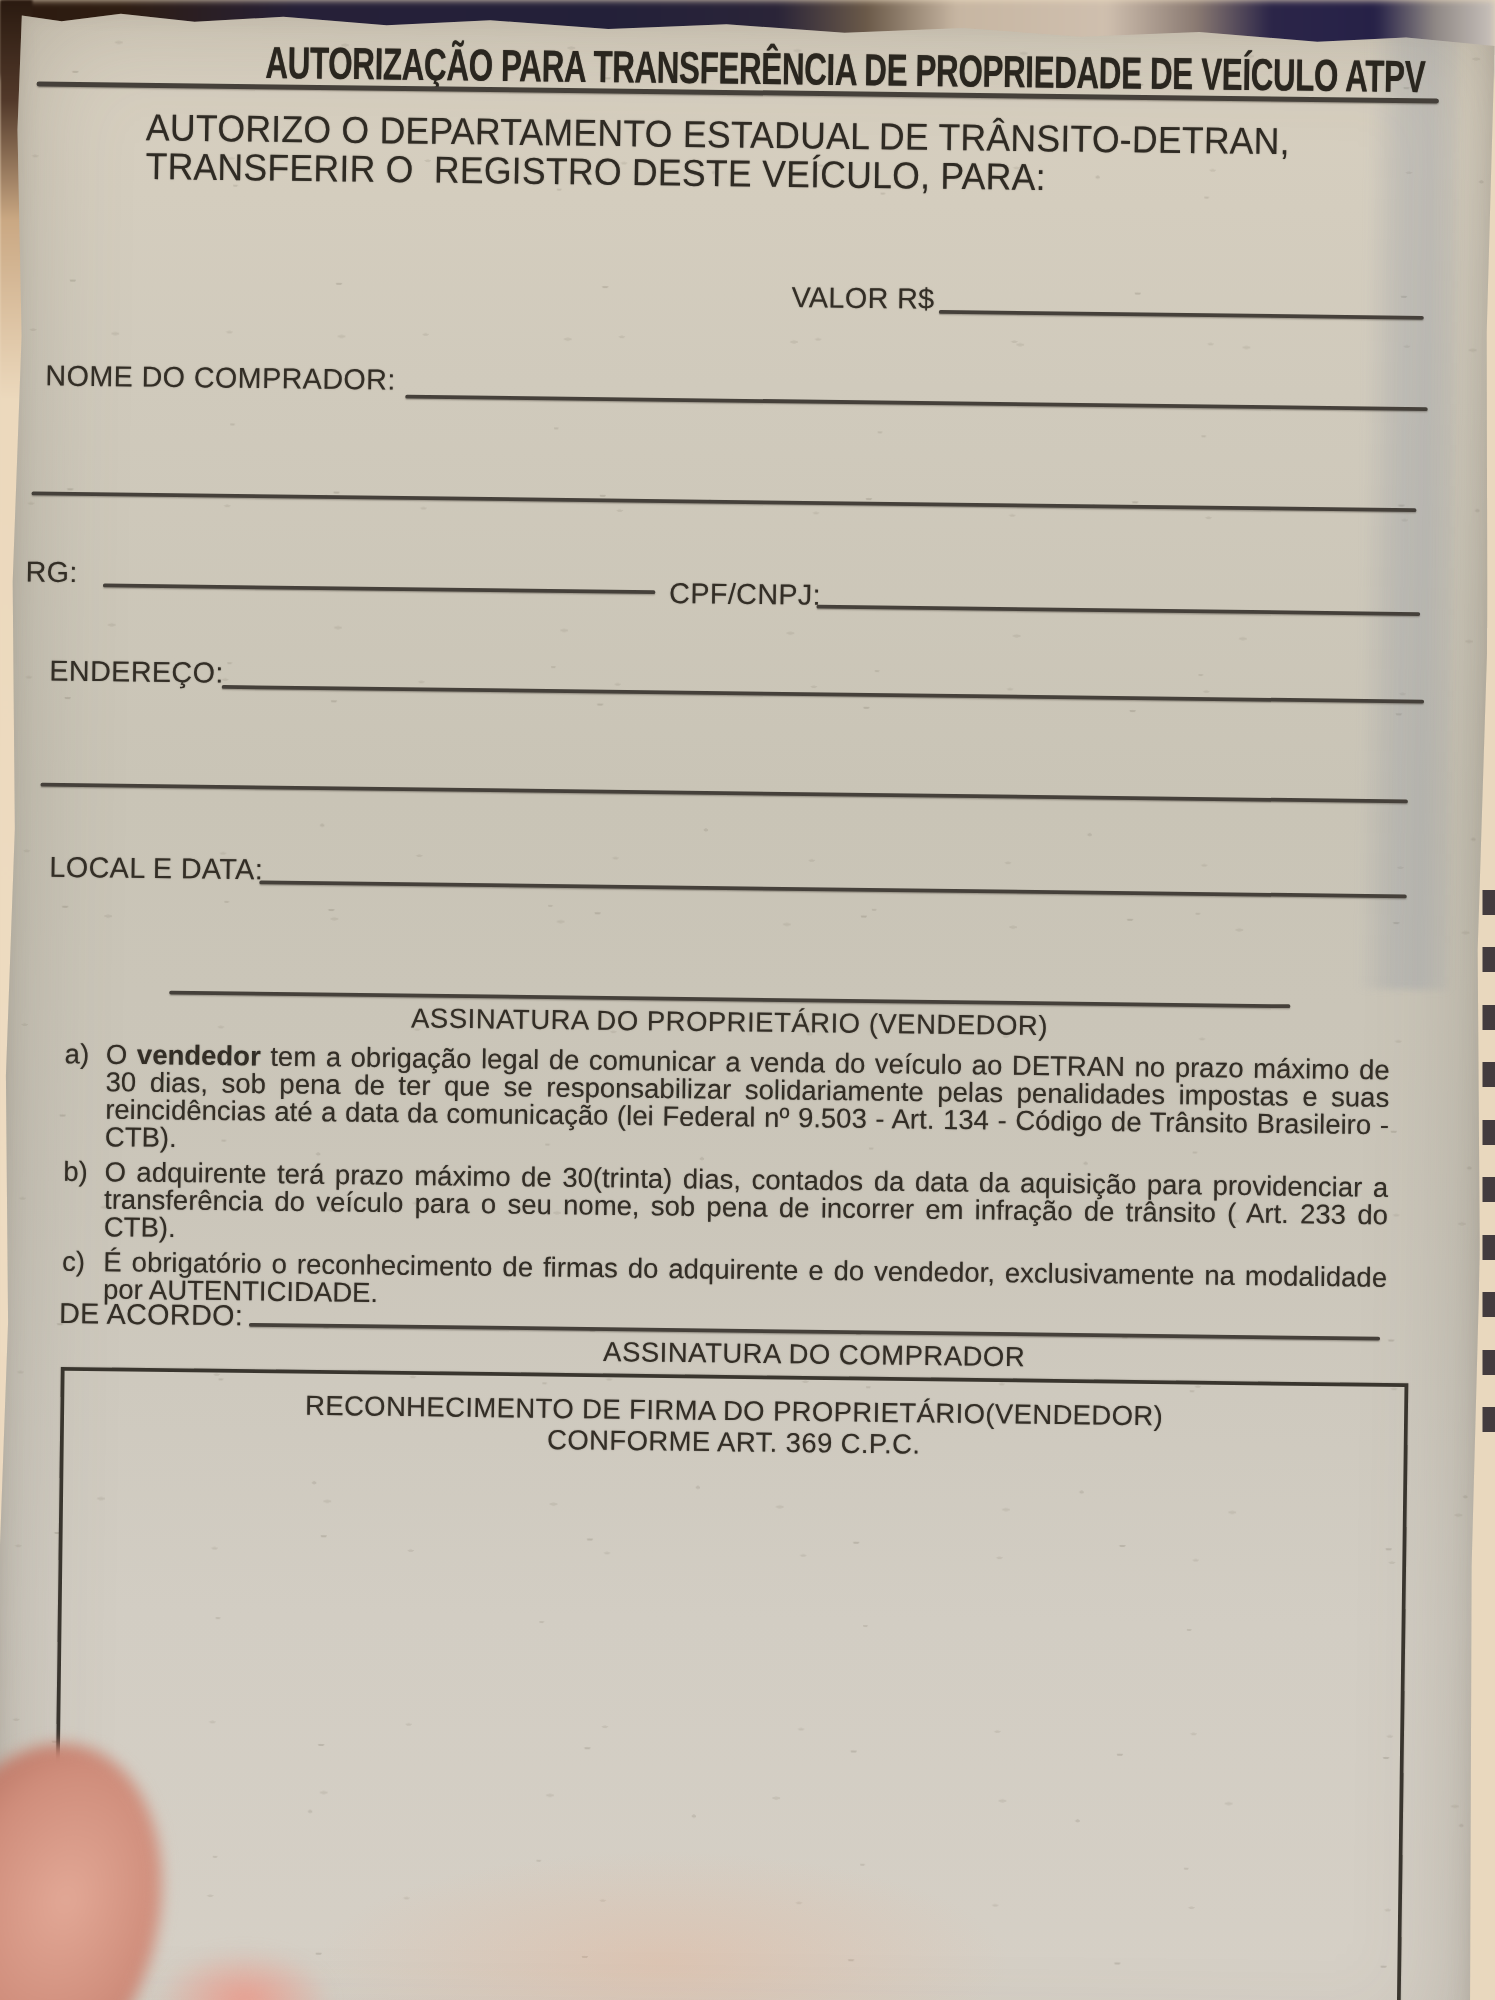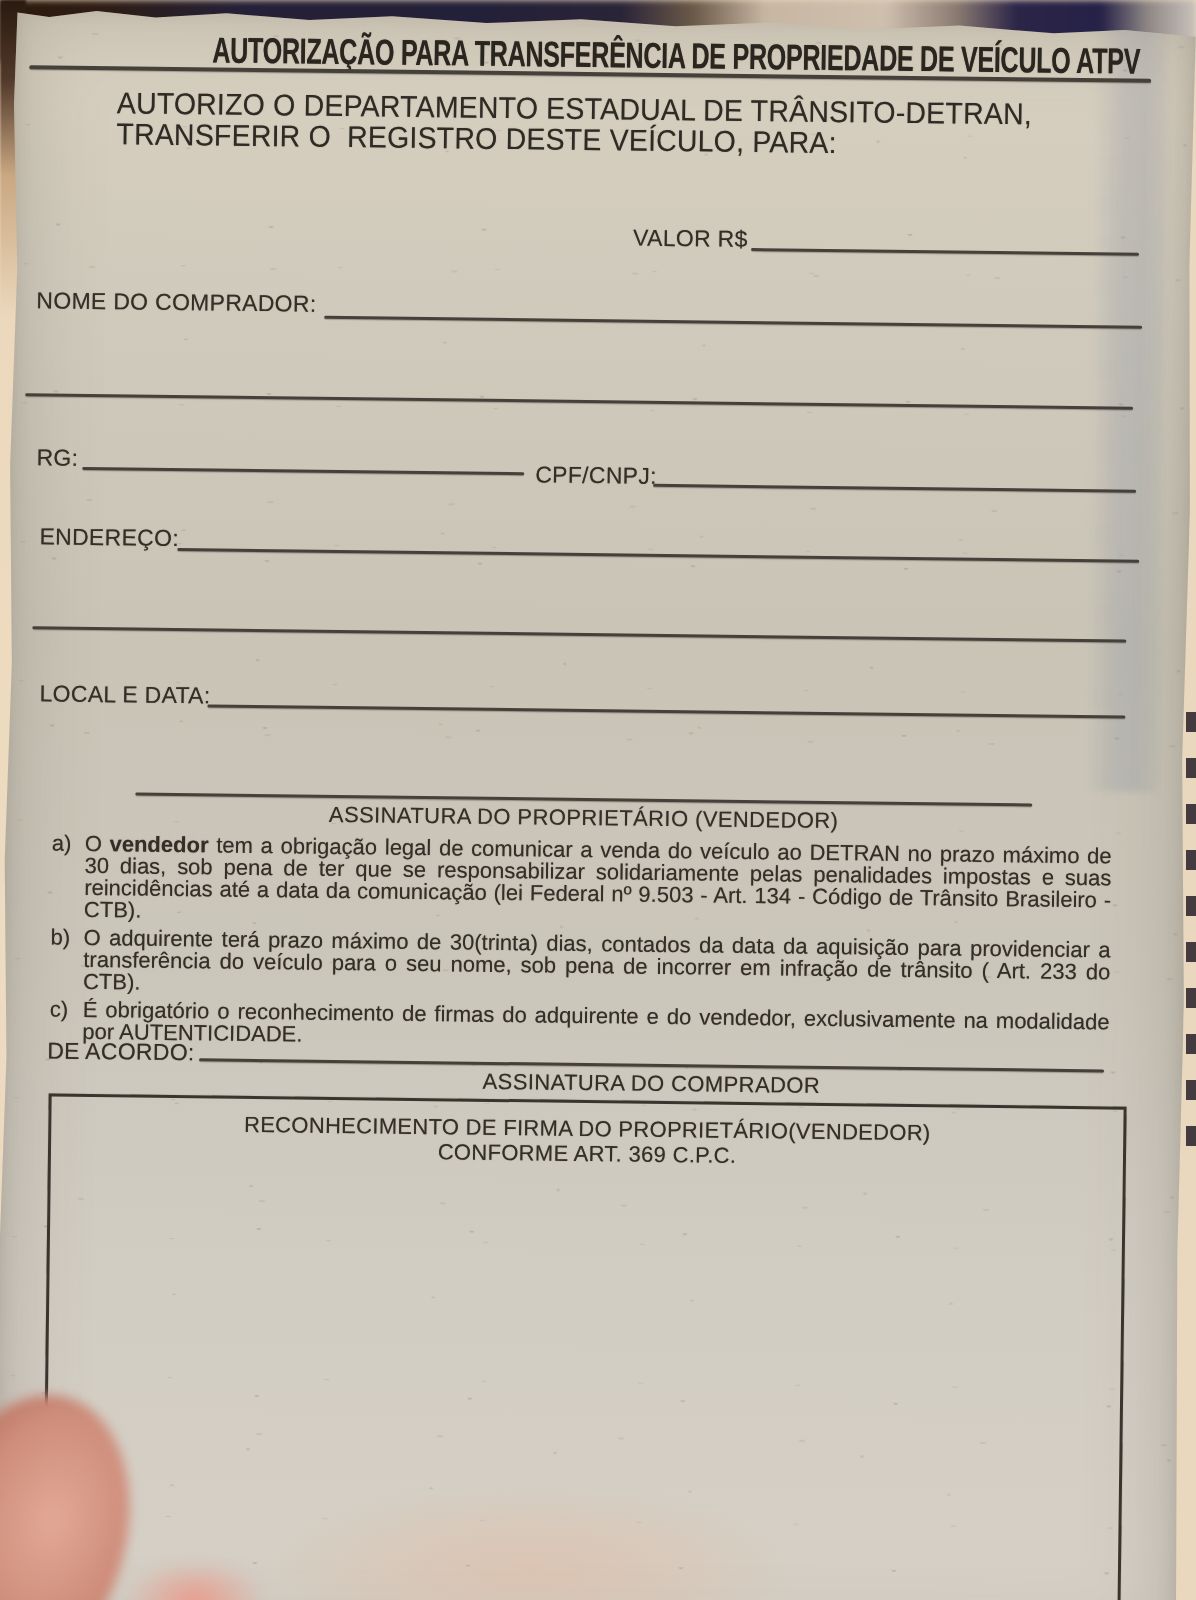--- a/index.html
+++ b/index.html
@@ -127,21 +127,21 @@
     <span>TRANSFERIR O  REGISTRO DESTE VEÍCULO, PARA:</span>
   </div>
 
   <div class="abs lbl ink" style="left:622px;top:212px;">VALOR R$</div>
   <div class="abs fline" style="left:740px;top:234px;width:388px;"></div>
 
   <div class="abs lbl ink" style="left:26px;top:282px;">NOME DO COMPRADOR:</div>
   <div class="abs fline" style="left:314px;top:307px;width:818px;"></div>
   <div class="abs fline" style="left:16px;top:388px;width:1108px;"></div>
 
-  <div class="abs lbl ink" style="left:28px;top:439px;">RG:</div>
+  <div class="abs lbl ink" style="left:12px;top:439px;">RG:</div>
   <div class="abs fline" style="left:74px;top:461px;width:442px;"></div>
   <div class="abs lbl ink" style="left:527px;top:450px;">CPF/CNPJ:</div>
   <div class="abs fline" style="left:645px;top:471px;width:483px;"></div>
 
   <div class="abs lbl ink" style="left:32px;top:518px;">ENDEREÇO:</div>
   <div class="abs fline" style="left:170px;top:541px;width:962px;"></div>
   <div class="abs fline" style="left:26px;top:621px;width:1094px;"></div>
 
   <div class="abs lbl ink" style="left:34px;top:675px;">LOCAL E DATA:</div>
   <div class="abs fline" style="left:202px;top:697px;width:918px;"></div>

